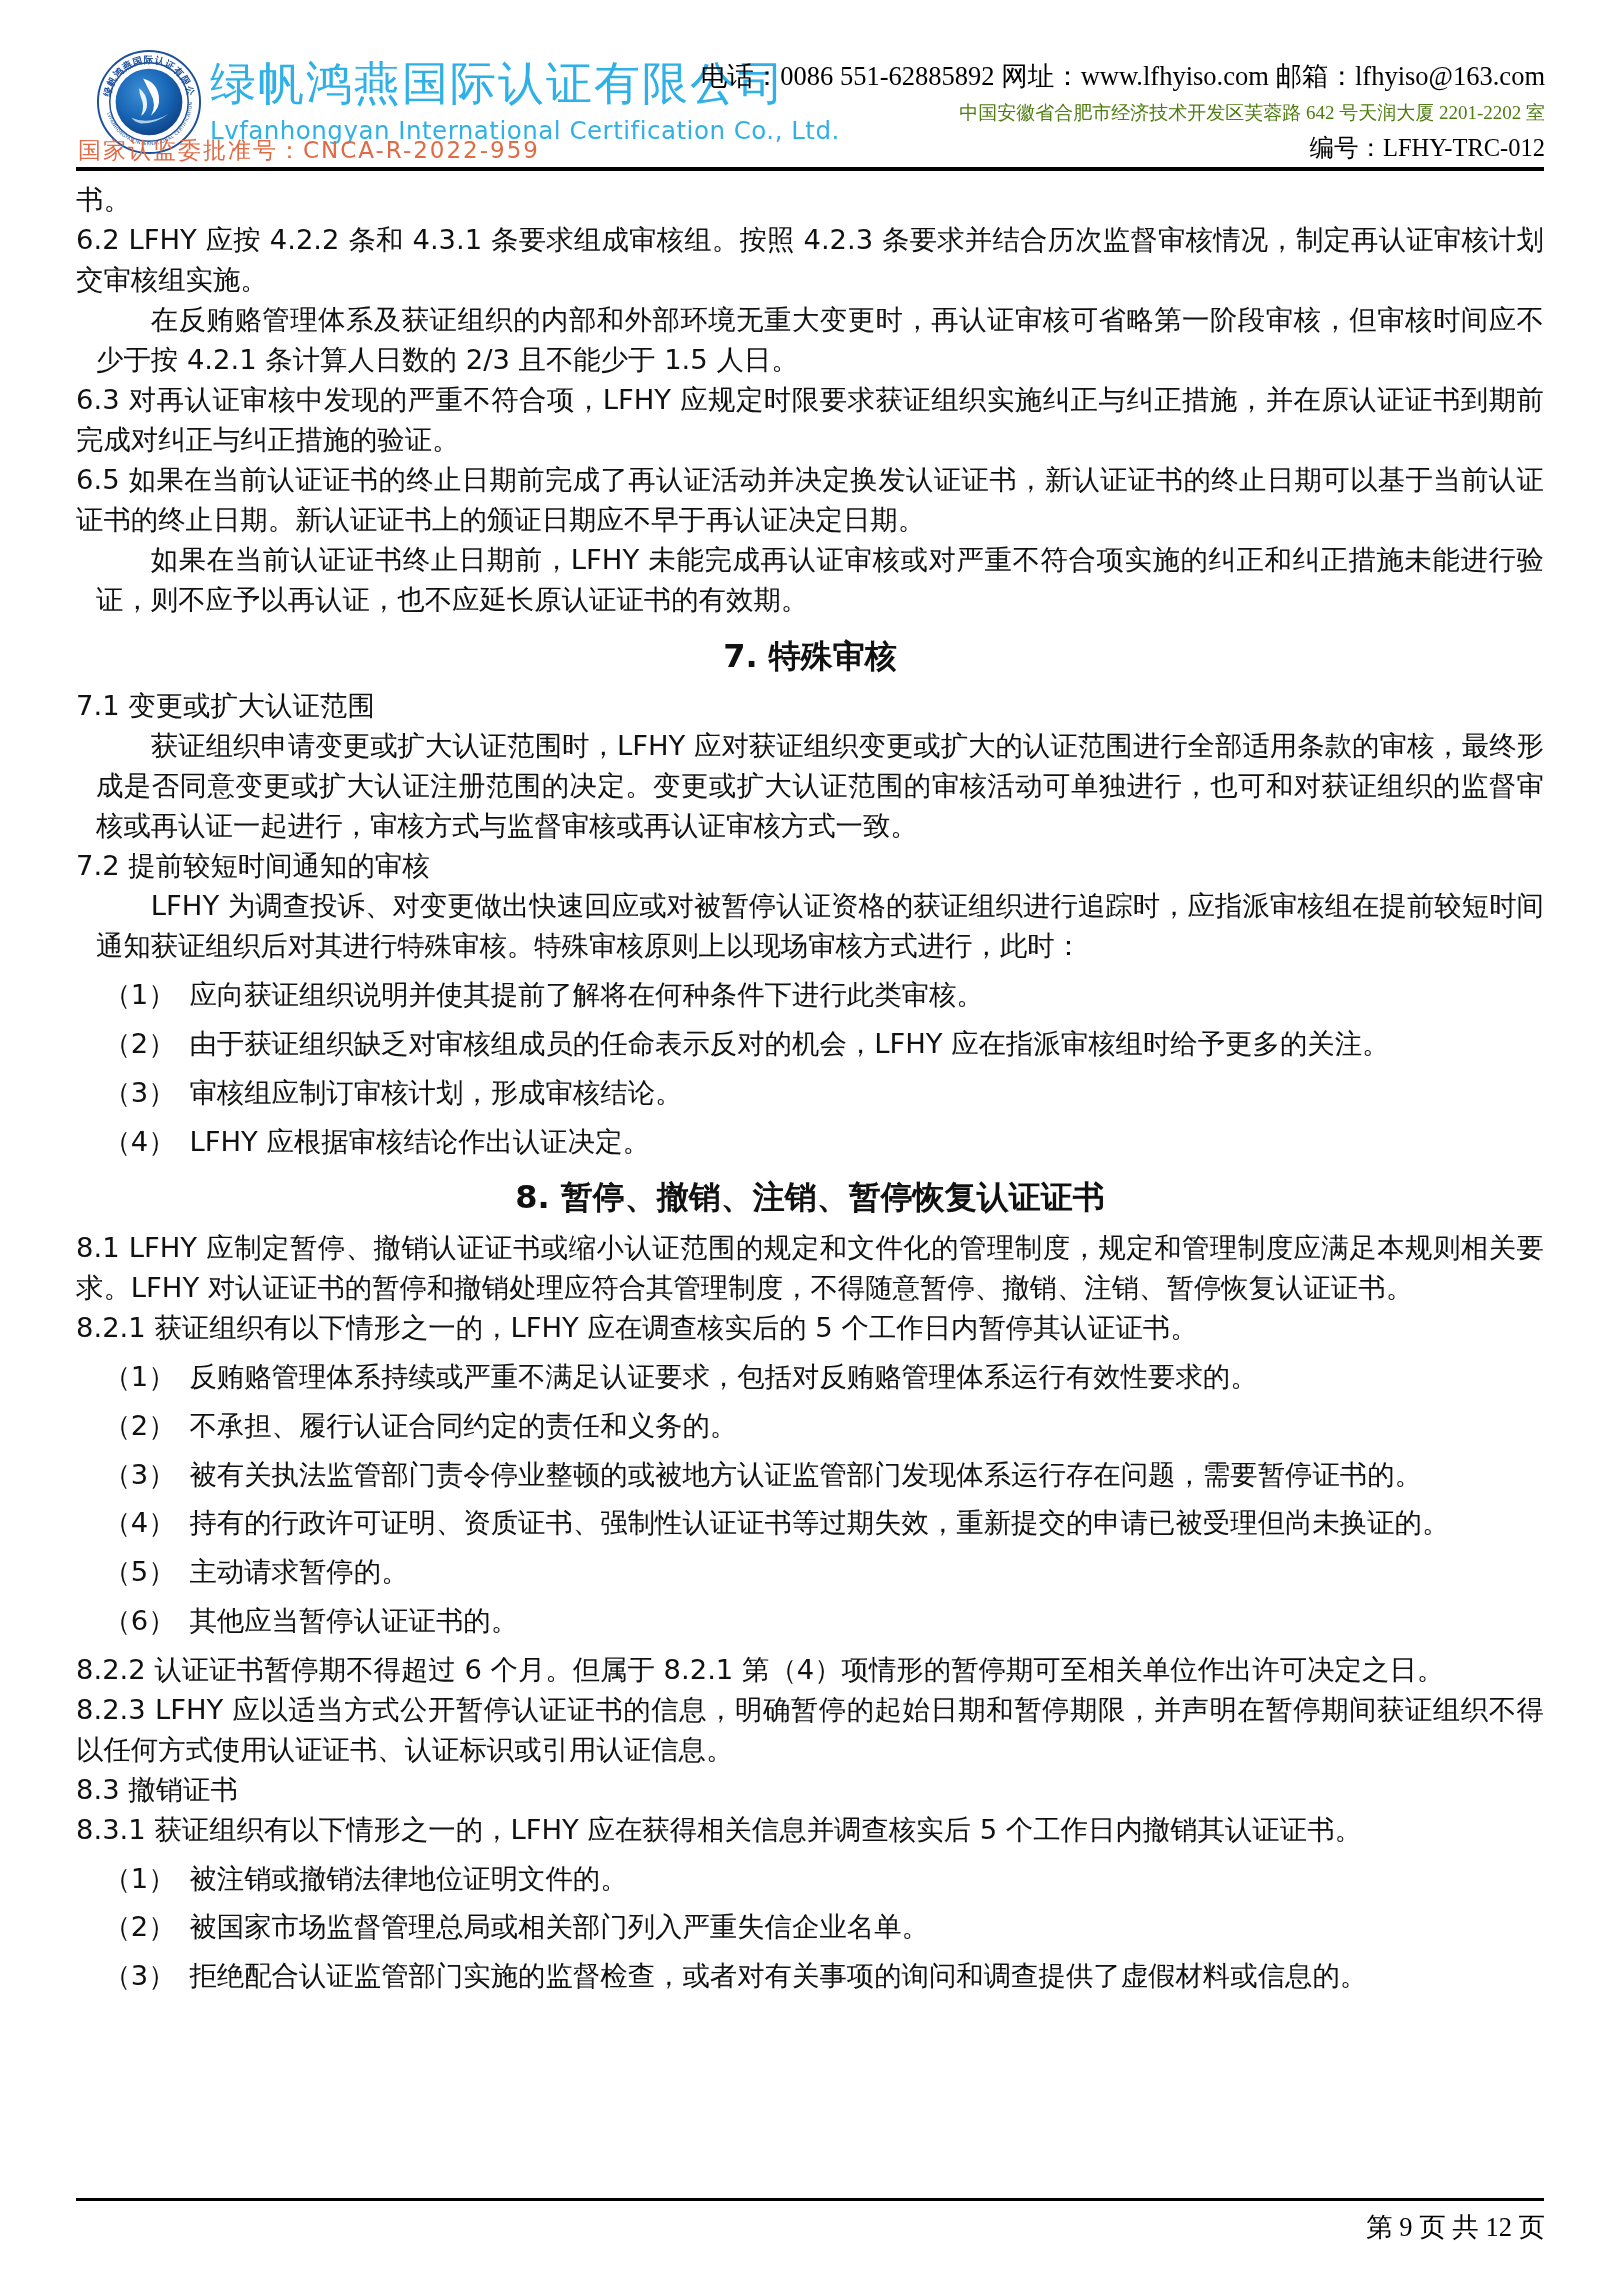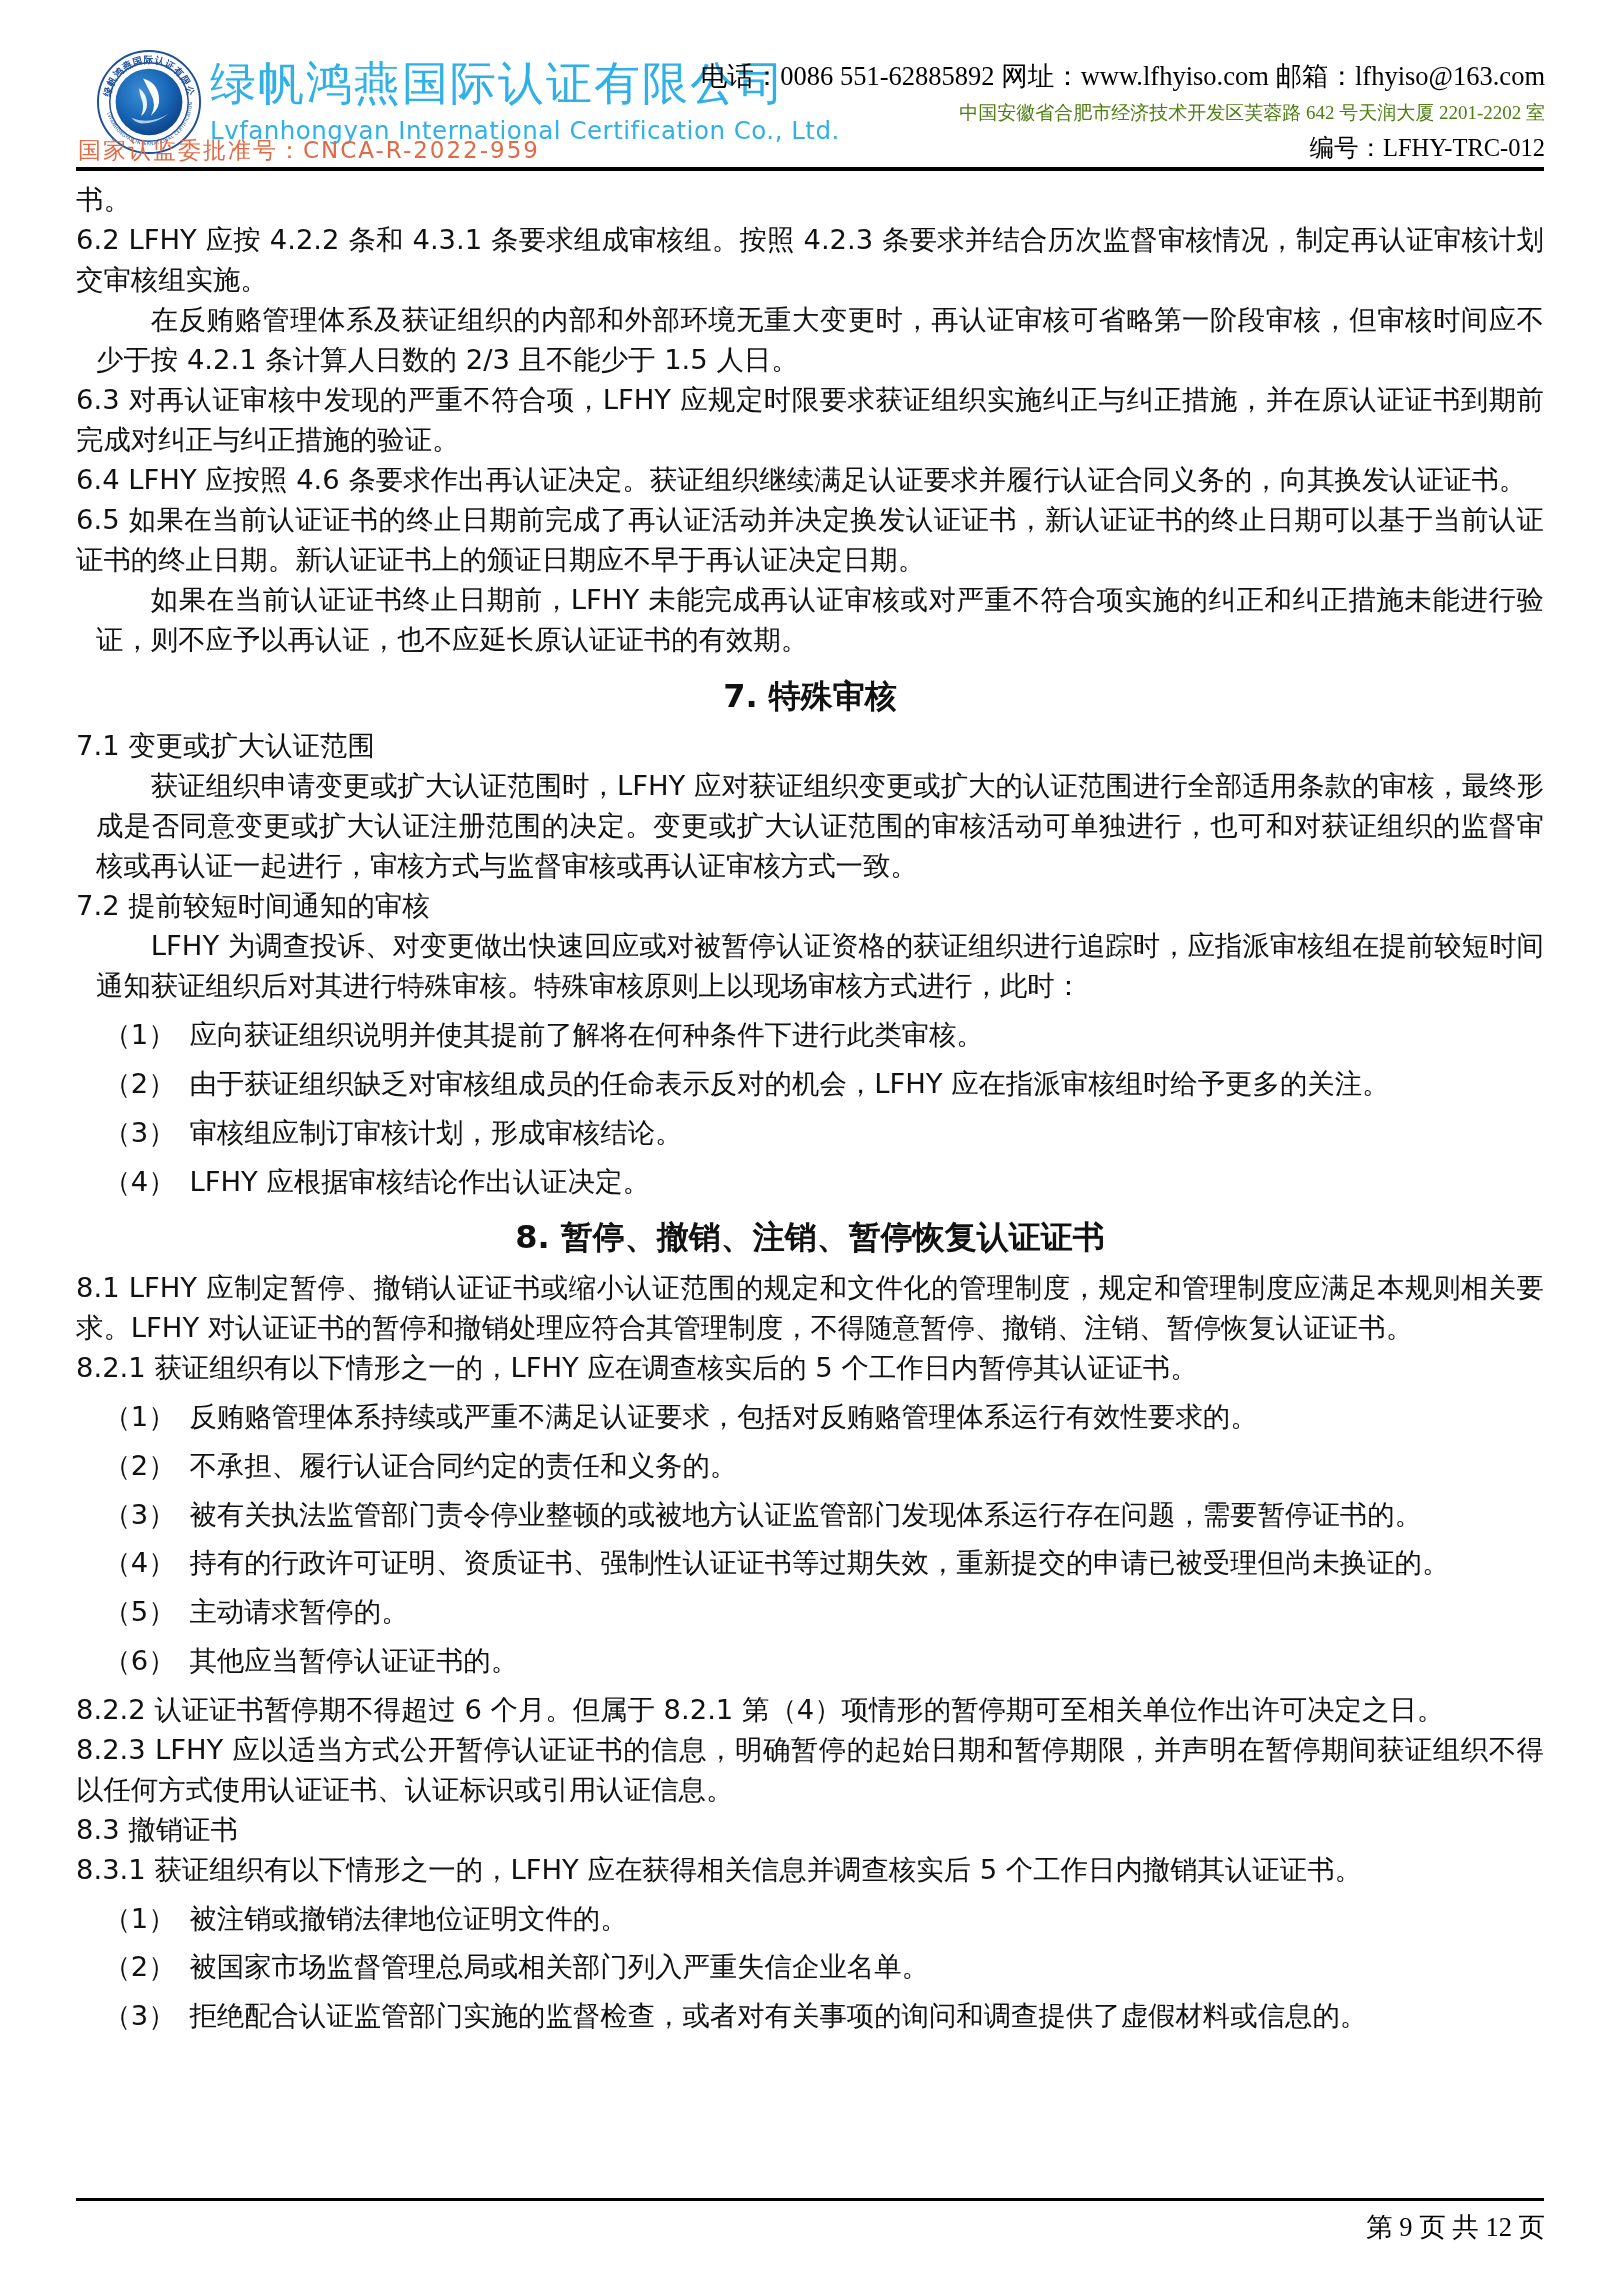--- a/index.html
+++ b/index.html
@@ -161,21 +161,20 @@
     <div class="doc-number">编号：LFHY-TRC-012</div>
   </div>
 
   <div class="header-rule"></div>
 
   <div class="doc-body">
       <div class="para plain">书。</div>
       <div class="para plain">6.2 LFHY 应按 4.2.2 条和 4.3.1 条要求组成审核组。按照 4.2.3 条要求并结合历次监督审核情况，制定再认证审核计划交审核组实施。</div>
       <div class="para indent">在反贿赂管理体系及获证组织的内部和外部环境无重大变更时，再认证审核可省略第一阶段审核，但审核时间应不少于按 4.2.1 条计算人日数的 2/3 且不能少于 1.5 人日。</div>
       <div class="para plain">6.3 对再认证审核中发现的严重不符合项，LFHY 应规定时限要求获证组织实施纠正与纠正措施，并在原认证证书到期前完成对纠正与纠正措施的验证。</div>
-      <div class="para plain">6.4 LFHY 应按照 4.6 条要求作出再认证决定。获证组织继续满足认证要求并履行认证合同义务的，向其换发认证证书。</div>
       <div class="para plain">6.5 如果在当前认证证书的终止日期前完成了再认证活动并决定换发认证证书，新认证证书的终止日期可以基于当前认证证书的终止日期。新认证证书上的颁证日期应不早于再认证决定日期。</div>
       <div class="para indent">如果在当前认证证书终止日期前，LFHY 未能完成再认证审核或对严重不符合项实施的纠正和纠正措施未能进行验证，则不应予以再认证，也不应延长原认证证书的有效期。</div>
       <div class="para heading">7. 特殊审核</div>
       <div class="para plain">7.1 变更或扩大认证范围</div>
       <div class="para indent">获证组织申请变更或扩大认证范围时，LFHY 应对获证组织变更或扩大的认证范围进行全部适用条款的审核，最终形成是否同意变更或扩大认证注册范围的决定。变更或扩大认证范围的审核活动可单独进行，也可和对获证组织的监督审核或再认证一起进行，审核方式与监督审核或再认证审核方式一致。</div>
       <div class="para plain">7.2 提前较短时间通知的审核</div>
       <div class="para indent">LFHY 为调查投诉、对变更做出快速回应或对被暂停认证资格的获证组织进行追踪时，应指派审核组在提前较短时间通知获证组织后对其进行特殊审核。特殊审核原则上以现场审核方式进行，此时：</div>
       <div class="para list">
         <span class="num">（1）</span>
         <span class="txt">应向获证组织说明并使其提前了解将在何种条件下进行此类审核。</span>

